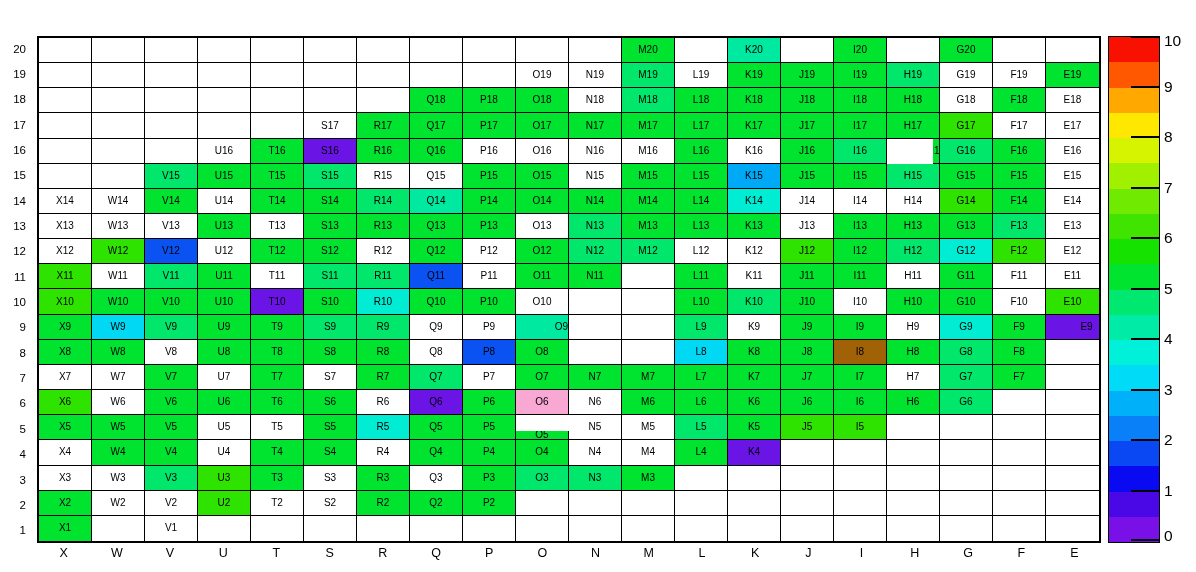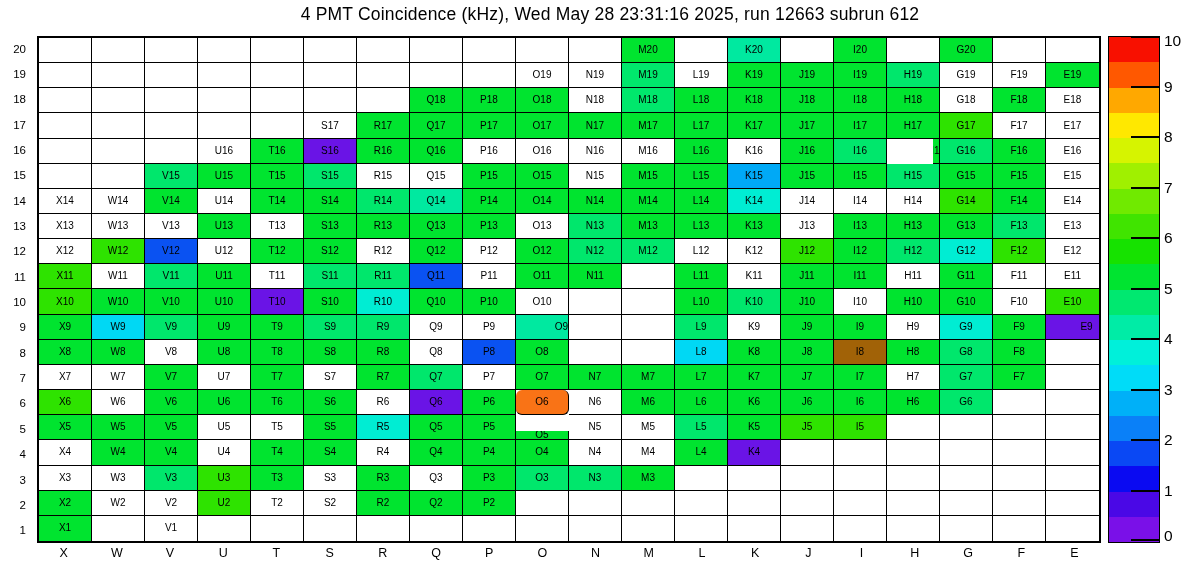--- a/index.html
+++ b/index.html
@@ -26,21 +26,20 @@
             border:1px solid #000;box-sizing:border-box;display:flex;flex-direction:column;}
   .colorbar div{flex:1;}
   .cb-ticks{position:absolute;left:1131px;top:36px;width:64px;height:507px;}
   .cb-tick-line{position:absolute;left:0;width:28px;height:2px;background:#000;}
   .cb-tick-label{position:absolute;left:33px;font-size:15.5px;line-height:18px;}
 </style>
 </head>
 <body>
 
 <div class="page">
-  <div class="title">4 PMT Coincidence (kHz), Wed May 28 23:31:16 2025, run 12663 subrun 612</div>
   <div class="y-axis">
       <div>20</div>
       <div>19</div>
       <div>18</div>
       <div>17</div>
       <div>16</div>
       <div>15</div>
       <div>14</div>
       <div>13</div>
       <div>12</div>
@@ -815,21 +814,21 @@
       </div>
       <div class="cell" style="background: rgb(255, 255, 255);">
         <span>R6</span>
       </div>
       <div class="cell" style="background: rgb(106, 20, 230);">
         <span>Q6</span>
       </div>
       <div class="cell" style="background: rgb(0, 228, 47);">
         <span>P6</span>
       </div>
-      <div class="cell" style="background: #f97316; border-radius: 6px;">
+      <div class="cell" style="background: #f9a8d4;">
         <span>O6</span>
       </div>
       <div class="cell" style="background: rgb(255, 255, 255);">
         <span>N6</span>
       </div>
       <div class="cell" style="background: rgb(0, 228, 47);">
         <span>M6</span>
       </div>
       <div class="cell" style="background: rgb(0, 228, 47);">
         <span>L6</span>

